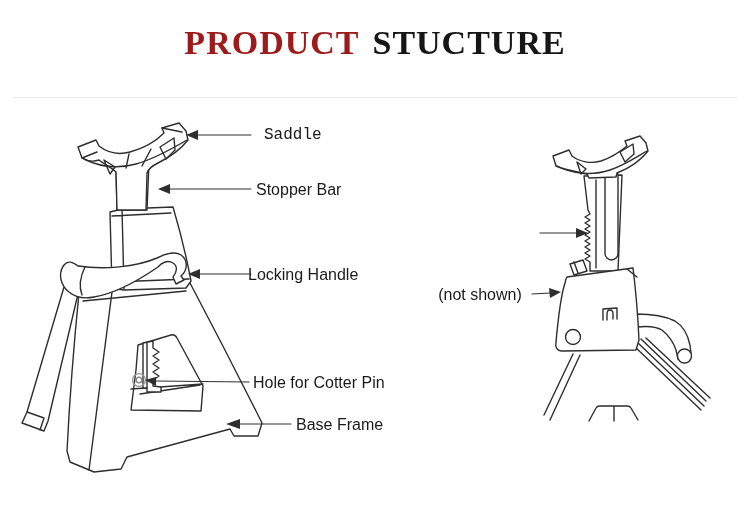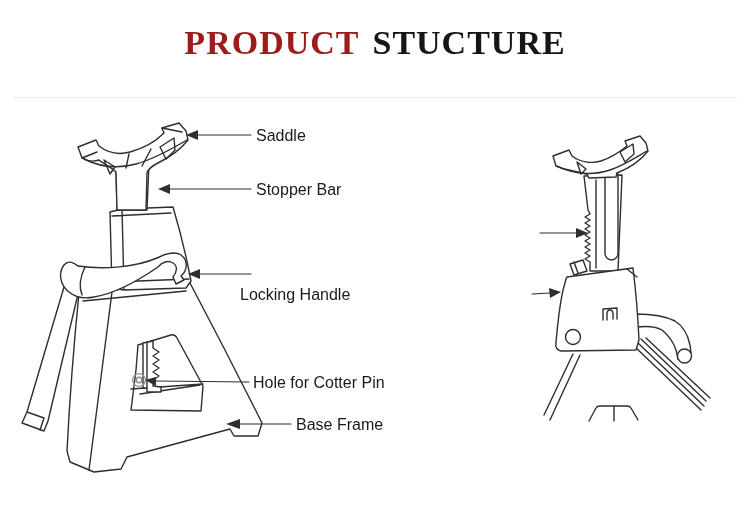--- a/index.html
+++ b/index.html
@@ -22,23 +22,23 @@
   .page-title .t-dark{color:var(--title_dark);}
   .divider{
     position:absolute; top:97px; left:13px; right:13px; height:1px;
     background:var(--divider_line);
   }
   #diagram-svg{position:absolute; left:0; top:0; width:750px; height:512px; color:var(--line_art);}
   .lbl{
     position:absolute; font-size:16px; line-height:1.12; color:var(--label_text);
     white-space:nowrap;
   }
-  #lbl-saddle{left:256px; top:127px;}
+  #lbl-saddle{left:264px; top:127px;font-family:Liberation Mono, monospace;}
   #lbl-ratchet-bar{left:256px; top:181px;}
-  #lbl-locking-handle{left:240px; top:266px;margin-top:20px;}
+  #lbl-locking-handle{left:248px; top:266px;}
   #lbl-hole{left:253px; top:374px;}
   #lbl-base-frame{left:296px; top:416px;}
   #lbl-ratchet-portion{left:418px; top:225px; width:118px; text-align:right;}
   #lbl-locking-pawl{left:420px; top:286px; width:120px; text-align:center; white-space:normal;}
   #lbl-locking-pawl span{display:block;}
 </style>
 </head>
 <body>
 
 <div id="stage">
@@ -130,15 +130,16 @@
       <polygon points="561,292 549,288 550,298" fill="currentColor" stroke="none"></polygon>
     </g>
   </svg>
 
   <div class="lbl" id="lbl-saddle">Saddle</div>
   <div class="lbl" id="lbl-ratchet-bar">Stopper Bar</div>
   <div class="lbl" id="lbl-locking-handle">Locking Handle</div>
   <div class="lbl" id="lbl-hole">Hole for Cotter Pin</div>
   <div class="lbl" id="lbl-base-frame">Base Frame</div>
   <div class="lbl" id="lbl-locking-pawl">
+    <span>(not shown)</span>
   </div>
 
 </div>
 
 </body></html>

